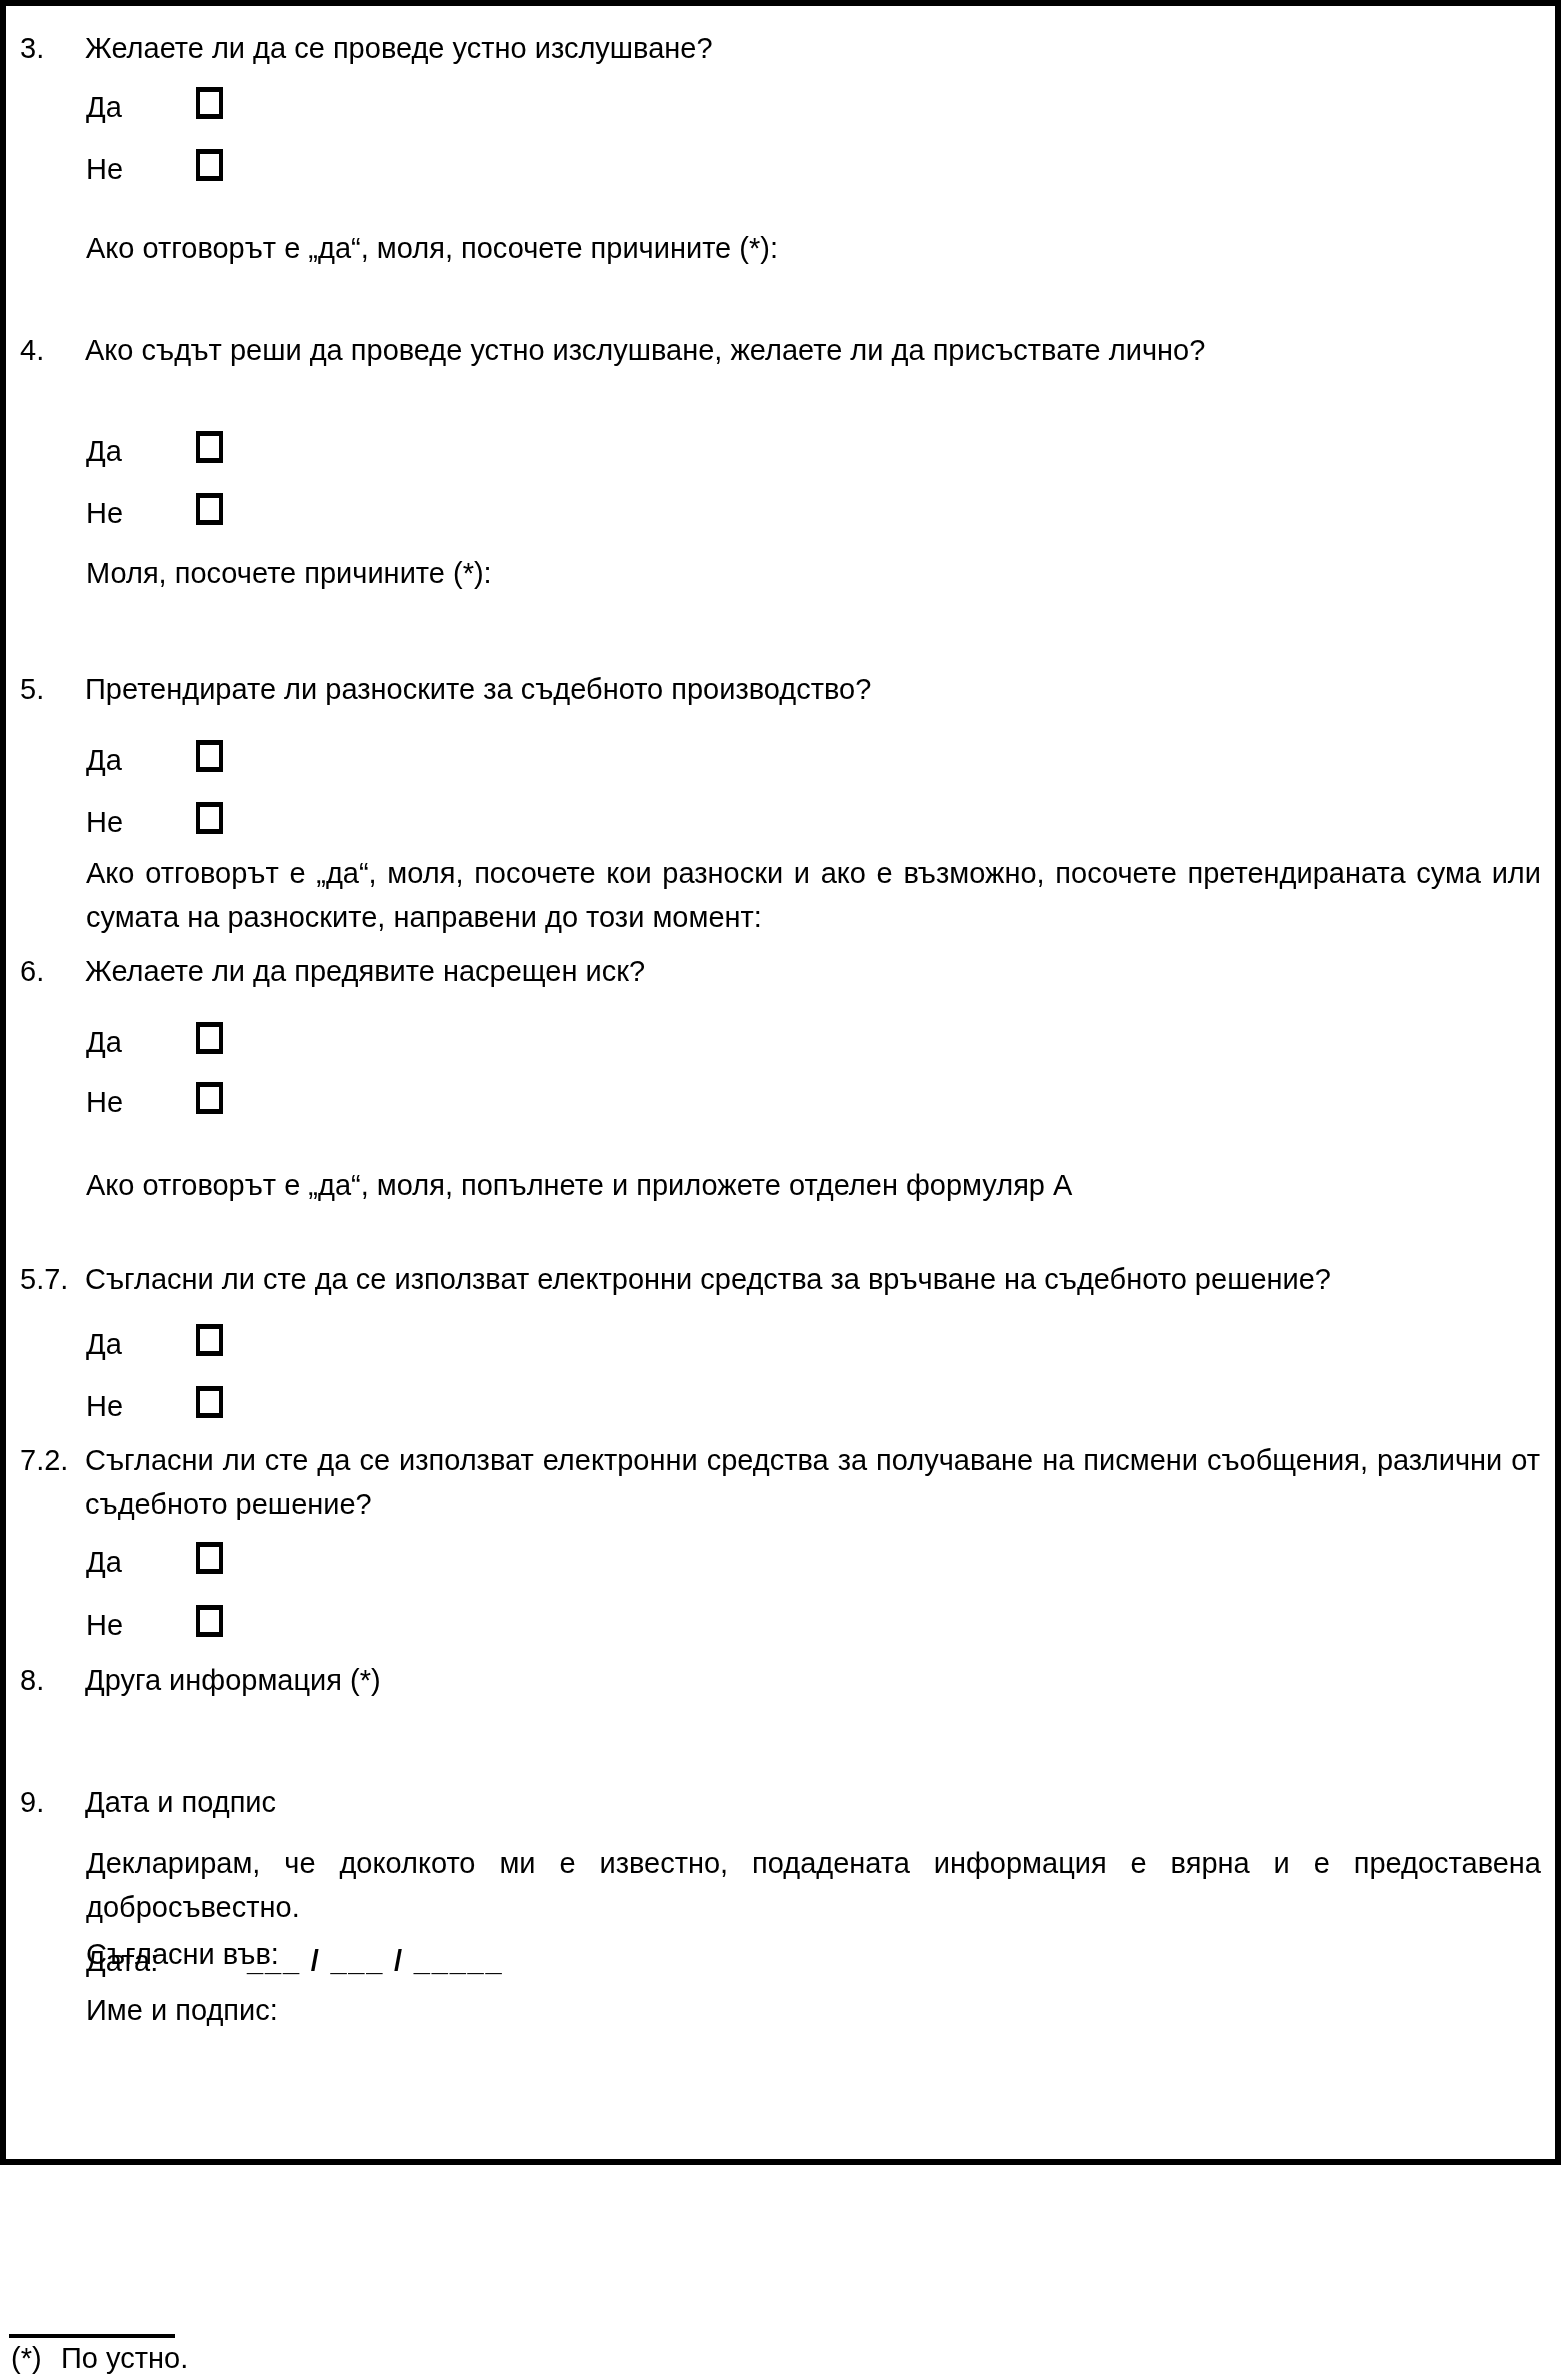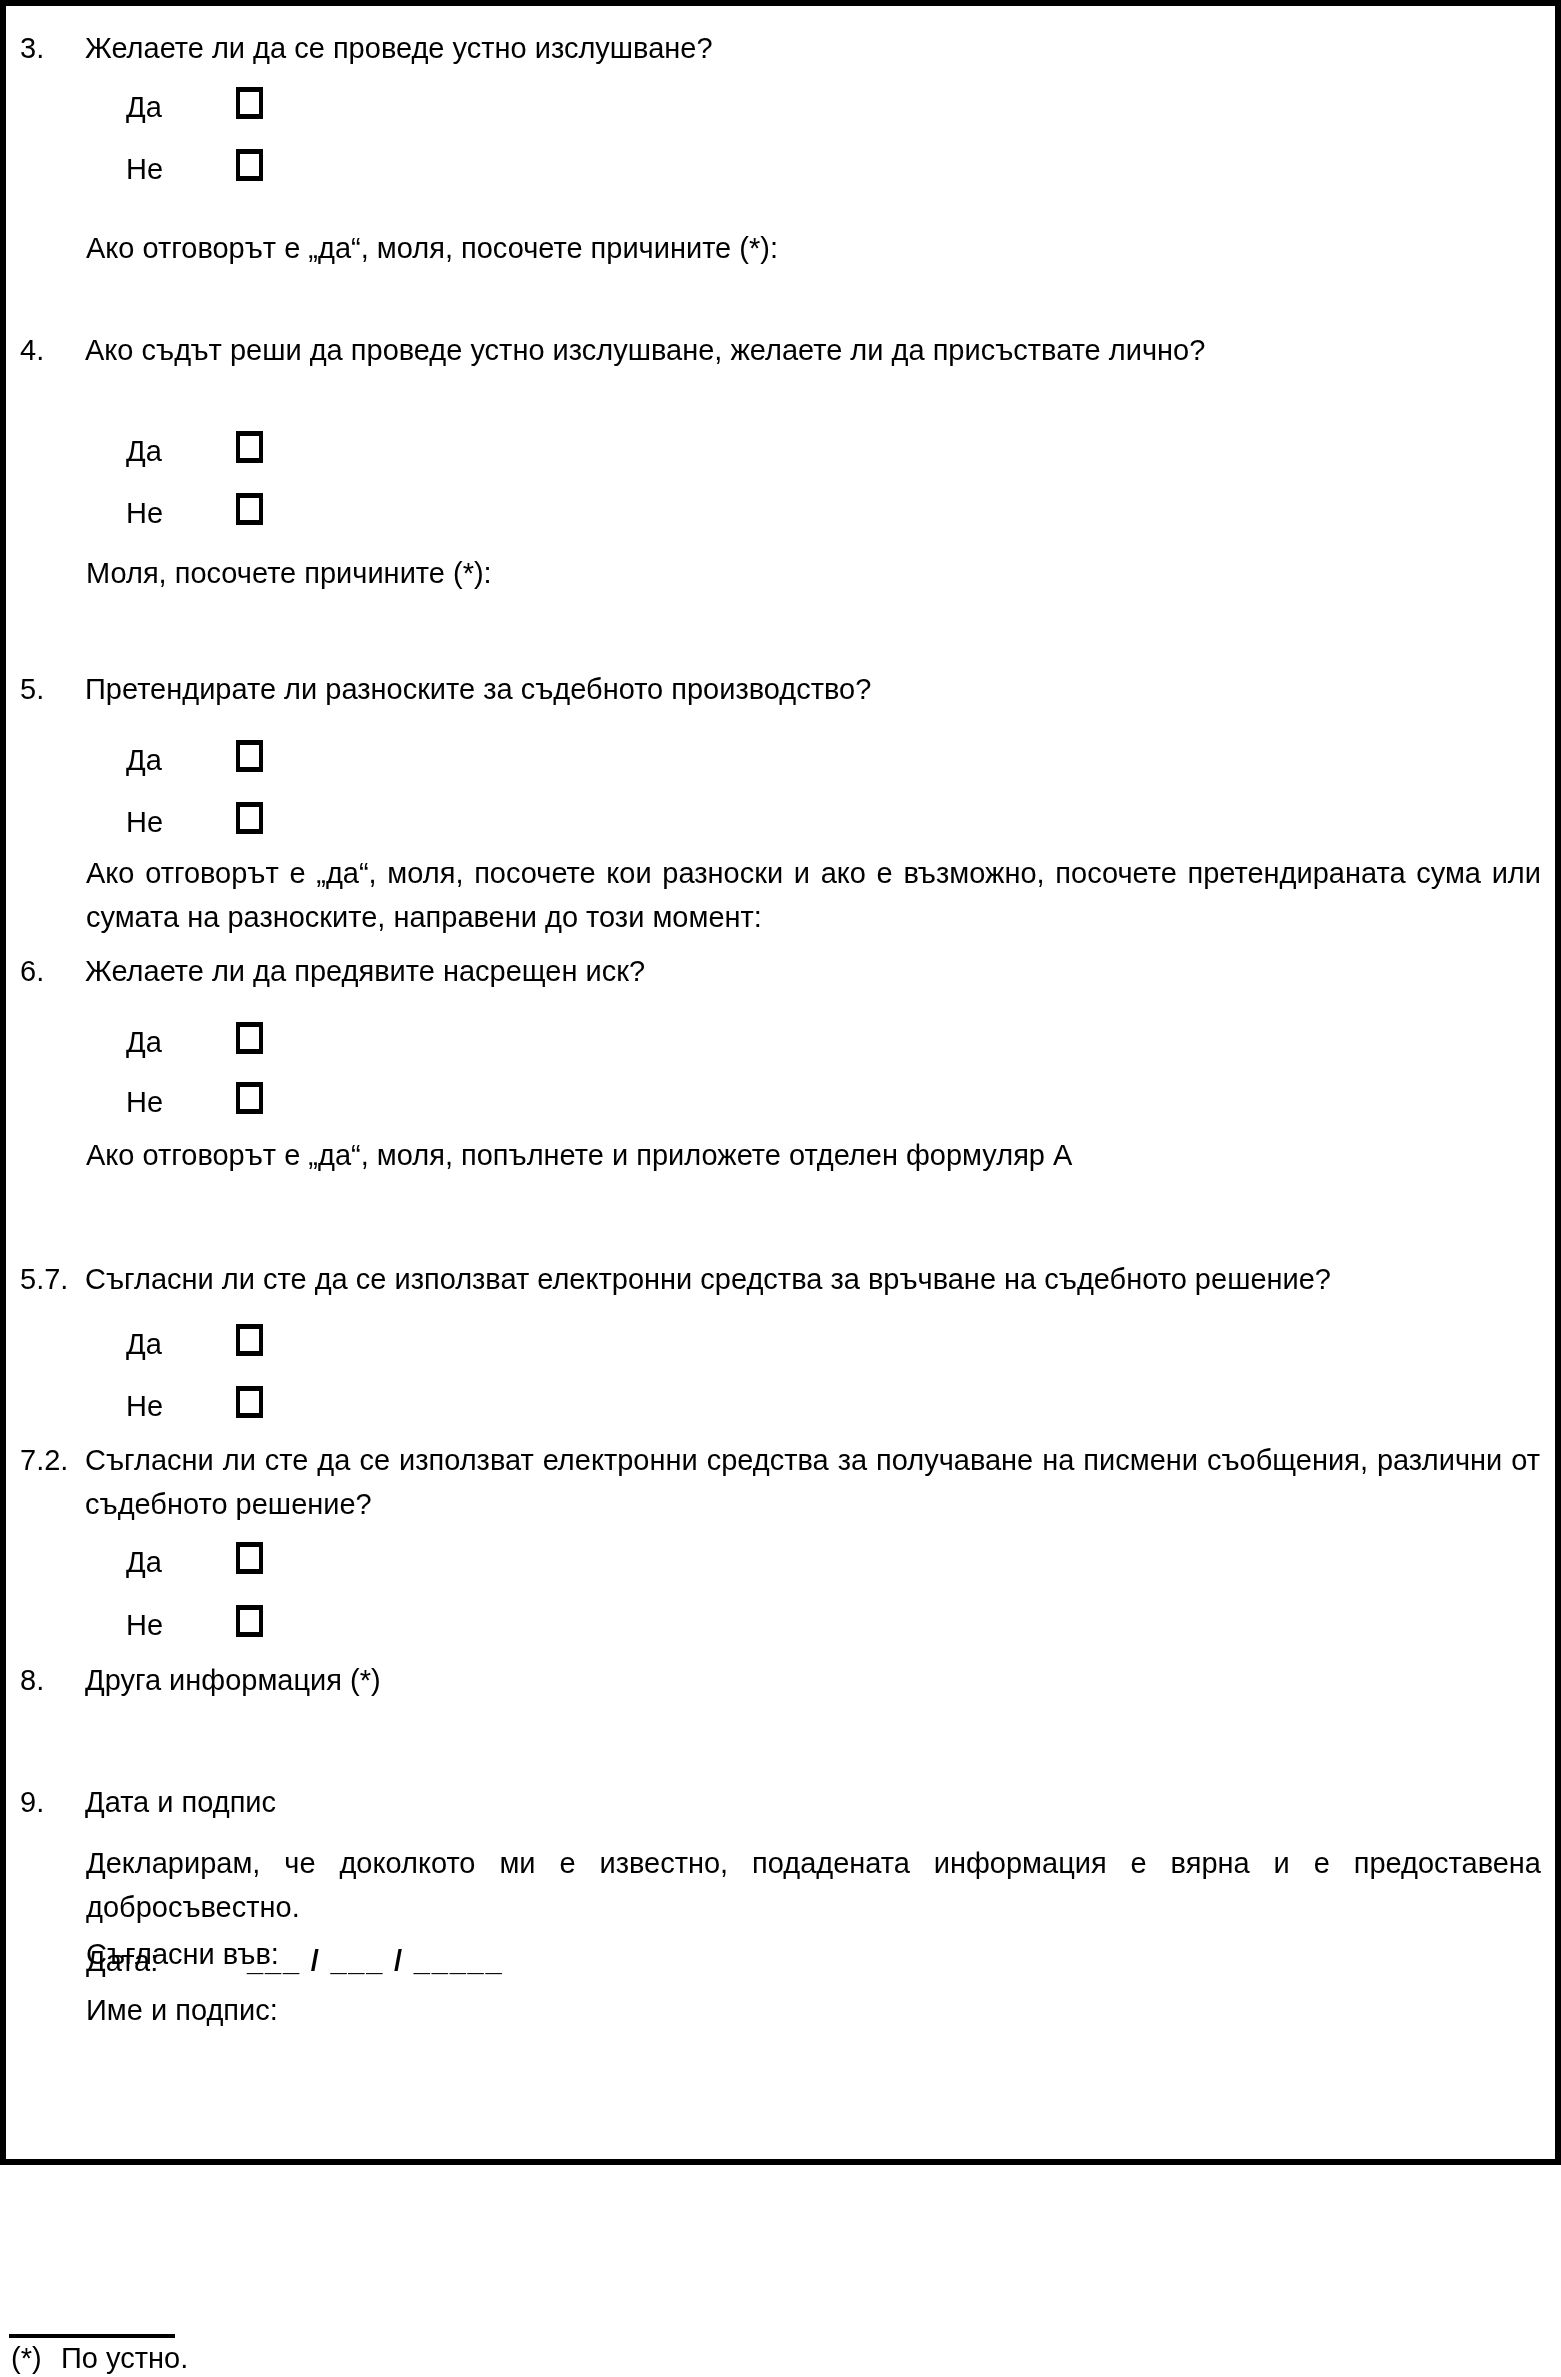--- a/index.html
+++ b/index.html
@@ -27,21 +27,21 @@
   .follow {
     position:absolute; left:86px; width:1455px;
     line-height:34px;
   }
   .para { line-height:44px; text-align:justify; }
   .cbrow {
     position:absolute; left:86px;
     display:flex; align-items:flex-start;
     height:32px;
   }
-  .cb-label { width:110px; line-height:32px; position:relative; top:3.7px;margin-left:40px; }
+  .cb-label { width:110px; line-height:32px; position:relative; top:3.7px; }
   .checkbox {
     width:27px; height:32px;
     border:solid #000; border-width:5.5px 4.9px;
     box-sizing:border-box; background:#fff; flex:none;
   }
   .date-label { display:inline-block; width:153px; }
   .date-blanks { font-weight:bold; letter-spacing:1.8px; }
   .footrule {
     position:absolute; left:9.2px; top:2334px;
     width:166px; height:4.3px; background:#000;
@@ -104,21 +104,21 @@
   <span>Желаете ли да предявите насрещен иск?</span>
 </div>
 <div class="cbrow" style="top:1022px">
   <span class="cb-label">Да</span>
   <span class="checkbox"></span>
 </div>
 <div class="cbrow" style="top:1082px">
   <span class="cb-label">Не</span>
   <span class="checkbox"></span>
 </div>
-<div class="follow" style="top:1138px">Ако отговорът е „да“, моля, попълнете и приложете отделен формуляр А</div>
+<div class="follow" style="top:1168px">Ако отговорът е „да“, моля, попълнете и приложете отделен формуляр А</div>
 
 <div class="q" style="top:1262px">
   <span>5.7.</span>
   <span>Съгласни ли сте да се използват електронни средства за връчване на съдебното решение?</span>
 </div>
 <div class="cbrow" style="top:1324px">
   <span class="cb-label">Да</span>
   <span class="checkbox"></span>
 </div>
 <div class="cbrow" style="top:1386px">

